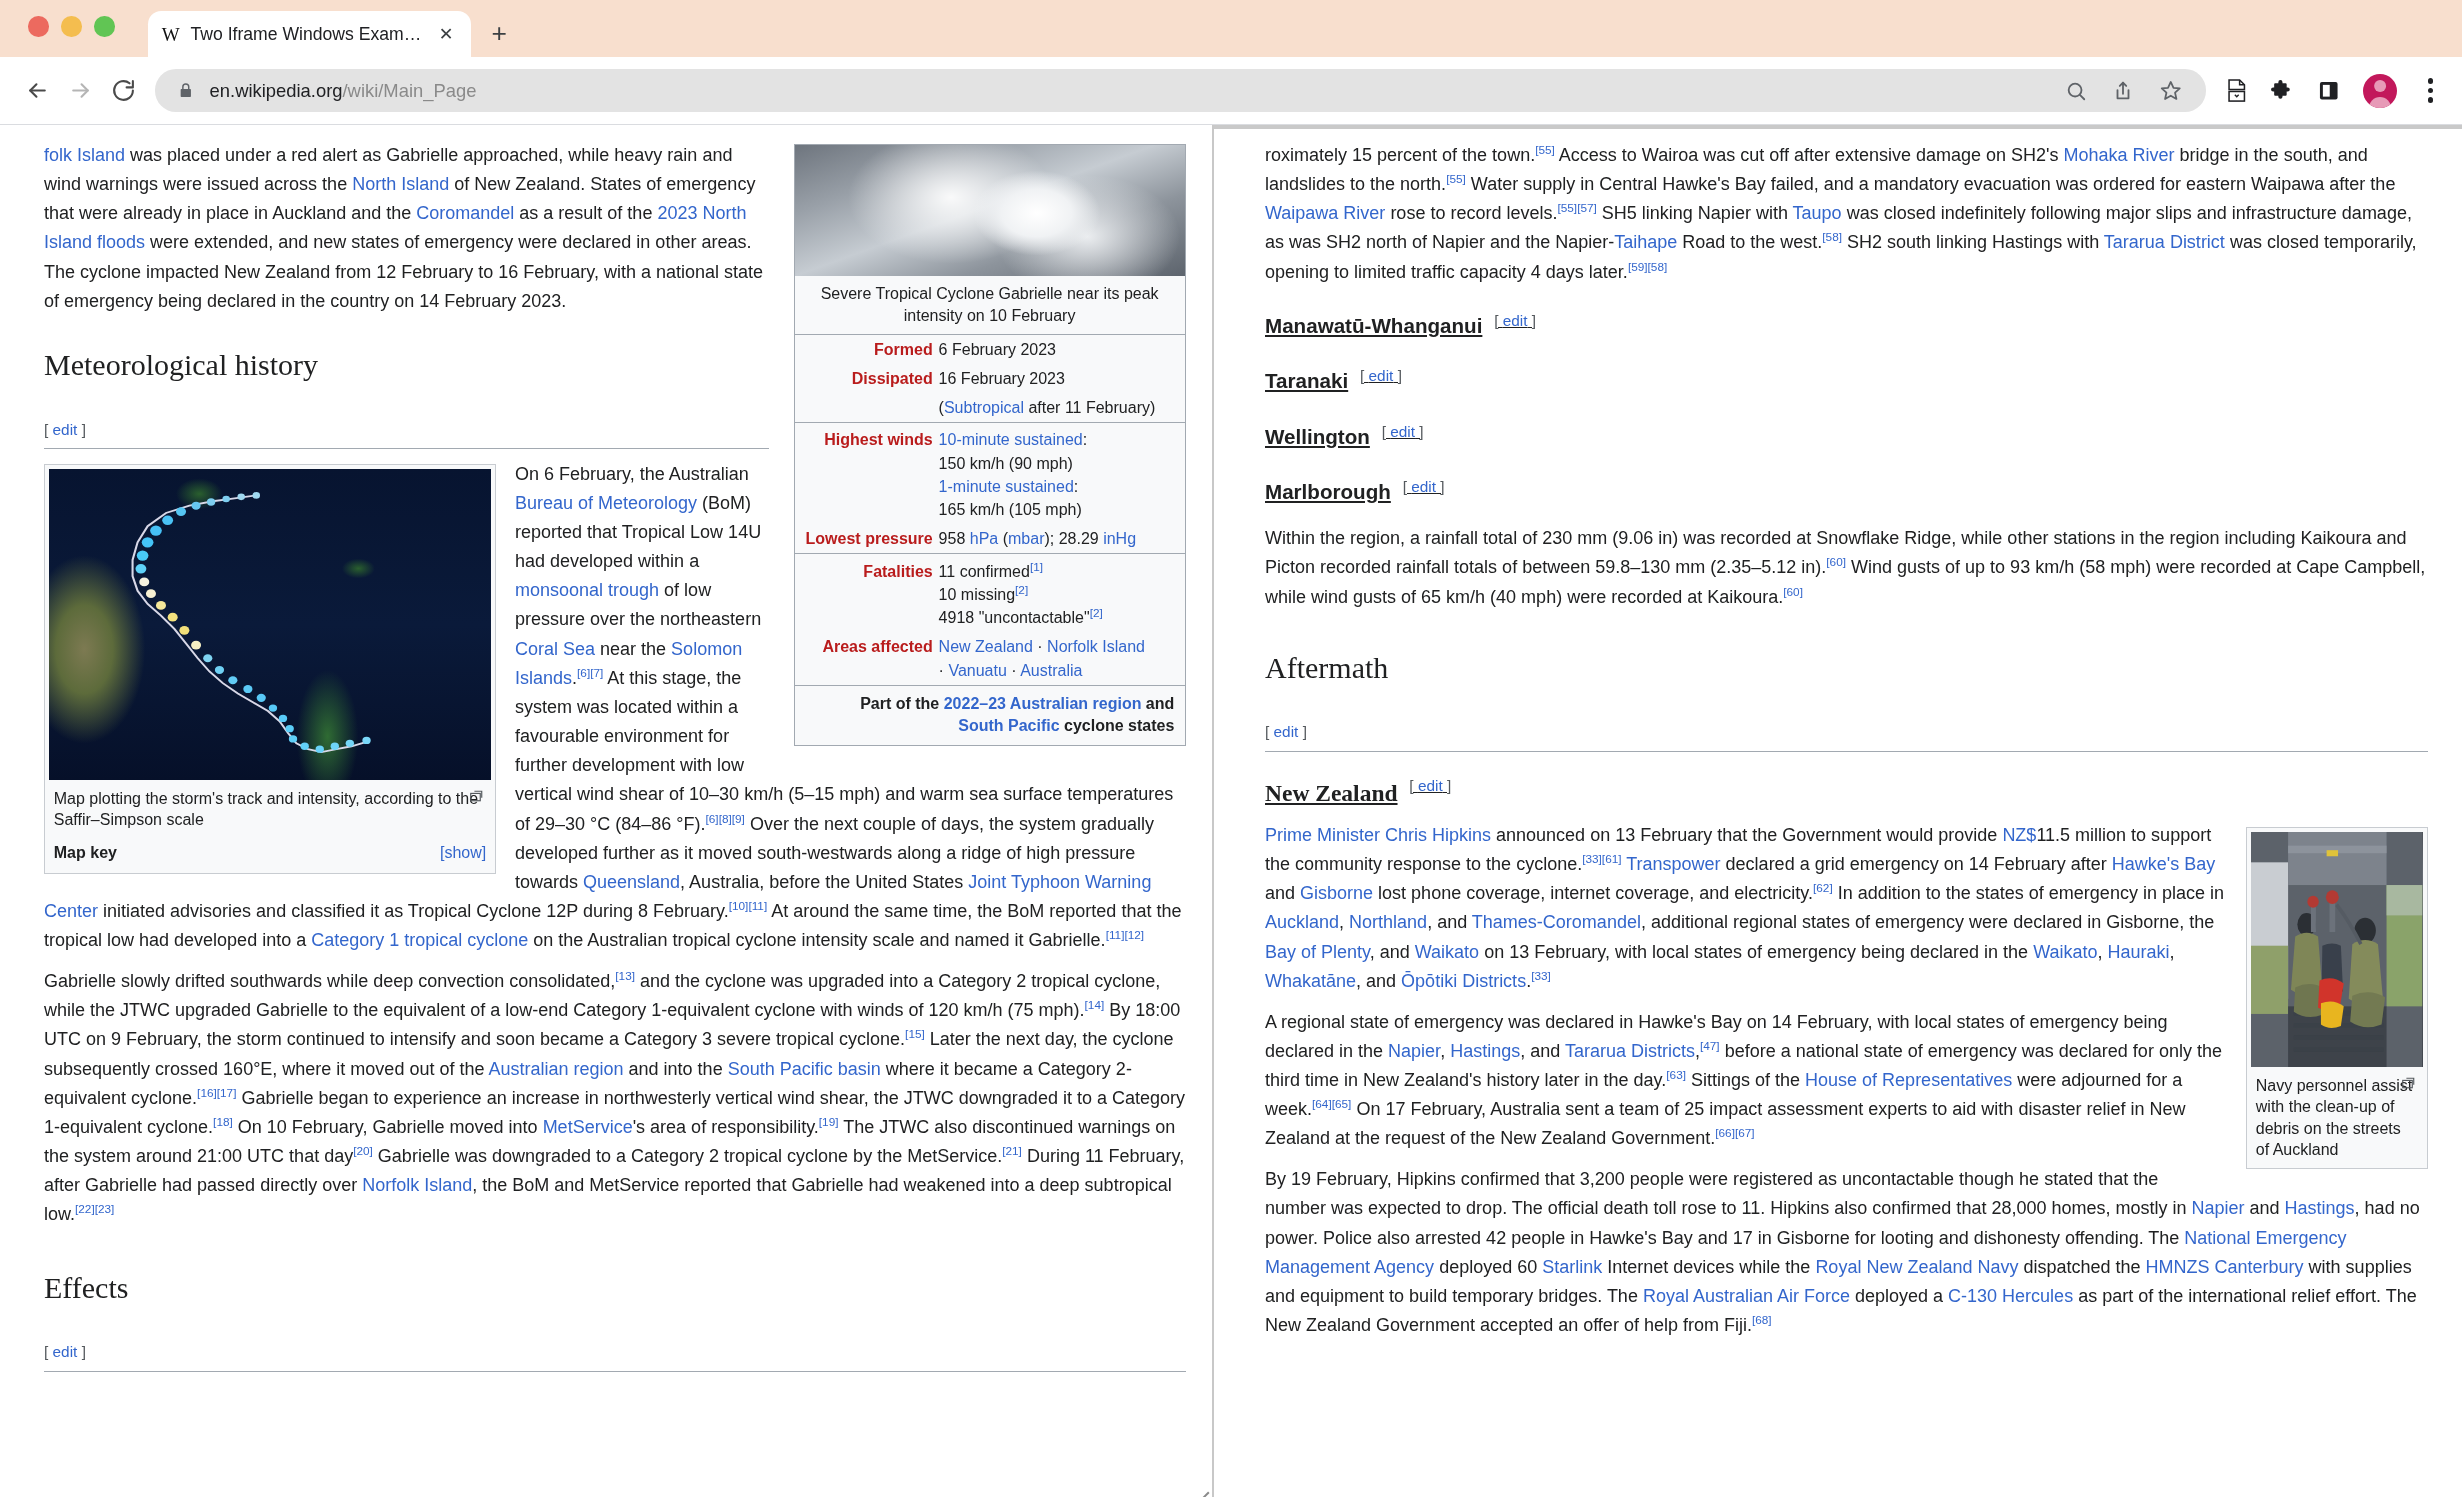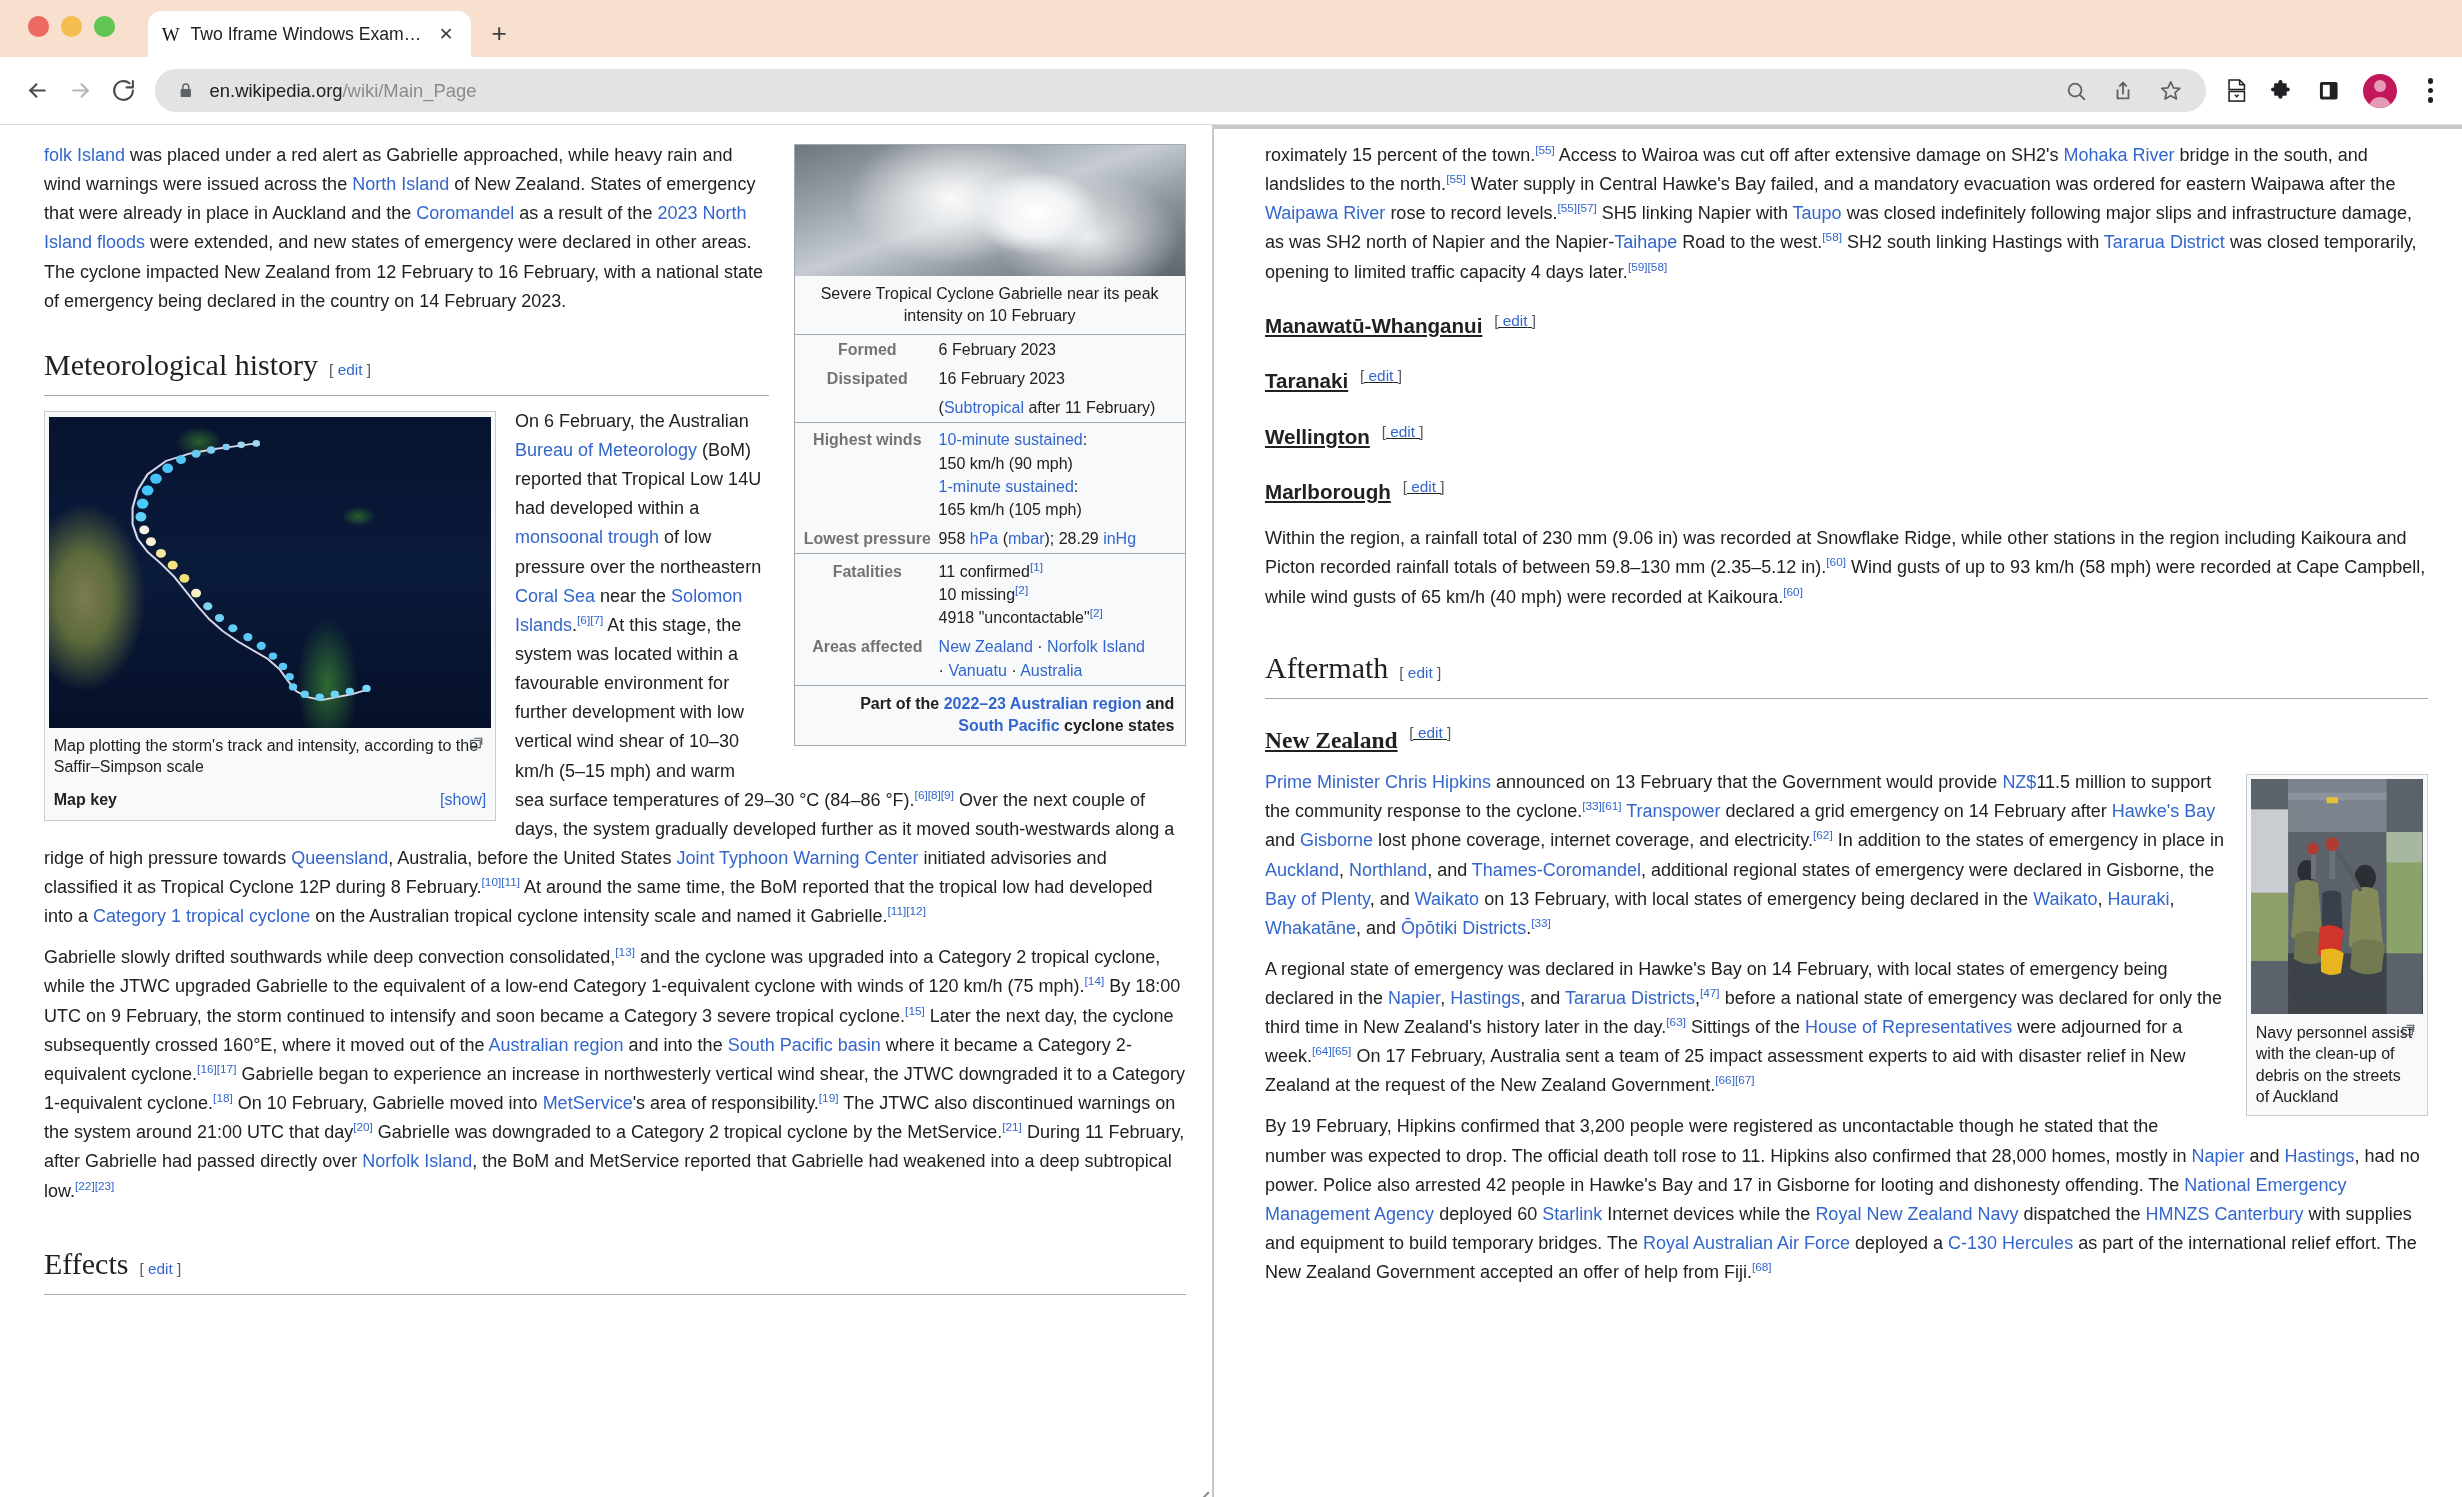--- a/index.html
+++ b/index.html
@@ -147,21 +147,21 @@
   sup.ref { font-size: 11.8px; vertical-align: super; line-height: 0; color: #3366cc; }
 
   
   h2.wh {
     font-family: "Liberation Serif", serif;
     font-size: 30px;
     font-weight: normal;
     margin: 25px 0 10.3px 0;
     padding-bottom: 5.9px;
     border-bottom: 1.5px solid #a2a9b1;
-    display: flex; align-items: baseline; gap: 11px;
+    display: flex; align-items: baseline; gap: 28px; flex-direction: column;
   }
   h3.wh3 {
     font-family: "Liberation Sans", sans-serif;
     font-size: 20.6px;
     font-weight: bold;
     margin: 22px 0 8.8px 0;
     display: flex; align-items: flex-start; gap: 11.8px; text-decoration: underline;
   }
   .editlnk { font-size: 15.4px; color: #54595d; font-weight: normal; font-family: "Liberation Sans", sans-serif; white-space: nowrap; }
   .editlnk a { color: #3366cc; }
@@ -181,22 +181,22 @@
     font-size: 16px;
     line-height: 1.45;
   }
   .ib-img { width: 100%; height: 131px; display: block; position: relative; overflow: hidden; background: #0b1c33; }
   .ib-cap {
     padding: 7.3px 8.8px; text-align: center; font-size: 16px; line-height: 1.35;
     border-bottom: 1.5px solid #a2a9b1; color: #202122;
   }
   table.ibt { width: 100%; border-collapse: collapse; }
   table.ibt th {
-    text-align: center; vertical-align: top; font-weight: bold;
-    padding: 2.9px 5.9px 2.9px 7.3px; width: 144px; color: #737373;
+    text-align: right; vertical-align: top; font-weight: bold;
+    padding: 2.9px 5.9px 2.9px 7.3px; width: 144px; color: #b91c1c;
   }
   table.ibt td { vertical-align: top; padding: 2.9px 7.3px 2.9px 0; color: #202122; }
   table.ibt tr.sep td, table.ibt tr.sep th { border-top: 1.5px solid #a2a9b1; padding-top: 5.9px; }
   .ib-foot {
     border-top: 1.5px solid #a2a9b1;
     padding: 7.3px 10.3px; text-align: right; font-weight: bold; font-size: 16px; line-height: 1.4;
   }
 
   
   .thumb {

